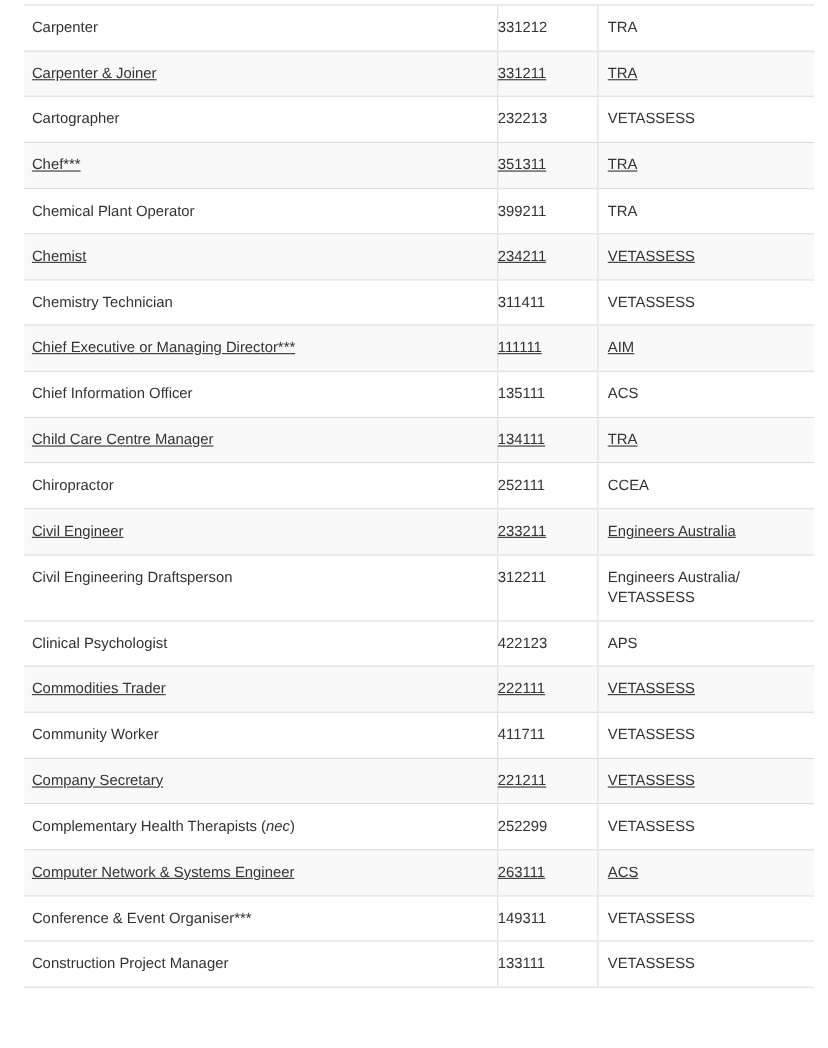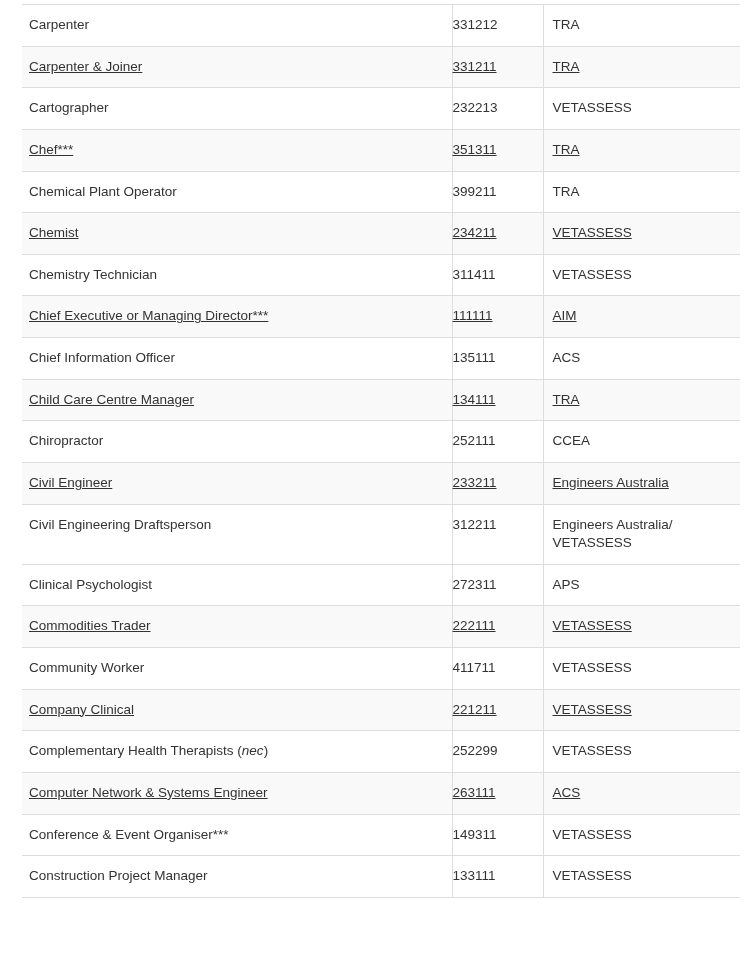--- a/index.html
+++ b/index.html
@@ -152,35 +152,35 @@
             <td class="col-code">233211</td>
             <td class="col-authority">Engineers Australia</td>
           </tr>
           <tr class="row-plain">
             <td class="col-occupation">Civil Engineering Draftsperson</td>
             <td class="col-code">312211</td>
             <td class="col-authority">Engineers Australia/ VETASSESS</td>
           </tr>
           <tr class="row-plain">
             <td class="col-occupation">Clinical Psychologist</td>
-            <td class="col-code">272311</td>
+            <td class="col-code">422123</td>
             <td class="col-authority">APS</td>
           </tr>
           <tr class="row-alt">
             <td class="col-occupation">Commodities Trader</td>
             <td class="col-code">222111</td>
             <td class="col-authority">VETASSESS</td>
           </tr>
           <tr class="row-plain">
             <td class="col-occupation">Community Worker</td>
             <td class="col-code">411711</td>
             <td class="col-authority">VETASSESS</td>
           </tr>
           <tr class="row-alt">
-            <td class="col-occupation">Company Clinical</td>
+            <td class="col-occupation">Company Secretary</td>
             <td class="col-code">221211</td>
             <td class="col-authority">VETASSESS</td>
           </tr>
           <tr class="row-plain">
             <td class="col-occupation">Complementary Health Therapists (<em class="nec">nec</em>)</td>
             <td class="col-code">252299</td>
             <td class="col-authority">VETASSESS</td>
           </tr>
           <tr class="row-alt">
             <td class="col-occupation">Computer Network &amp; Systems Engineer</td>

